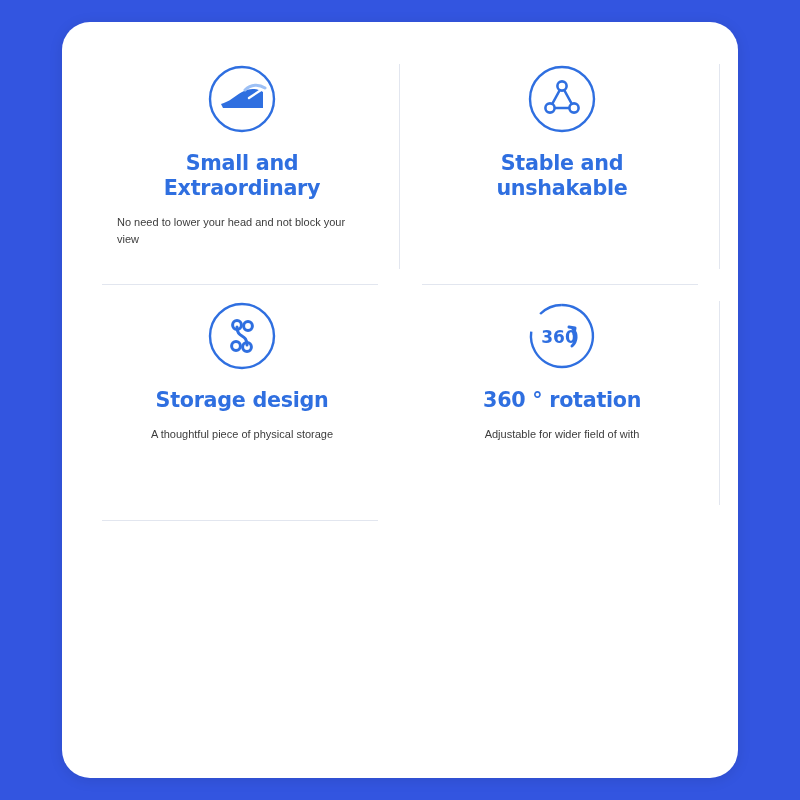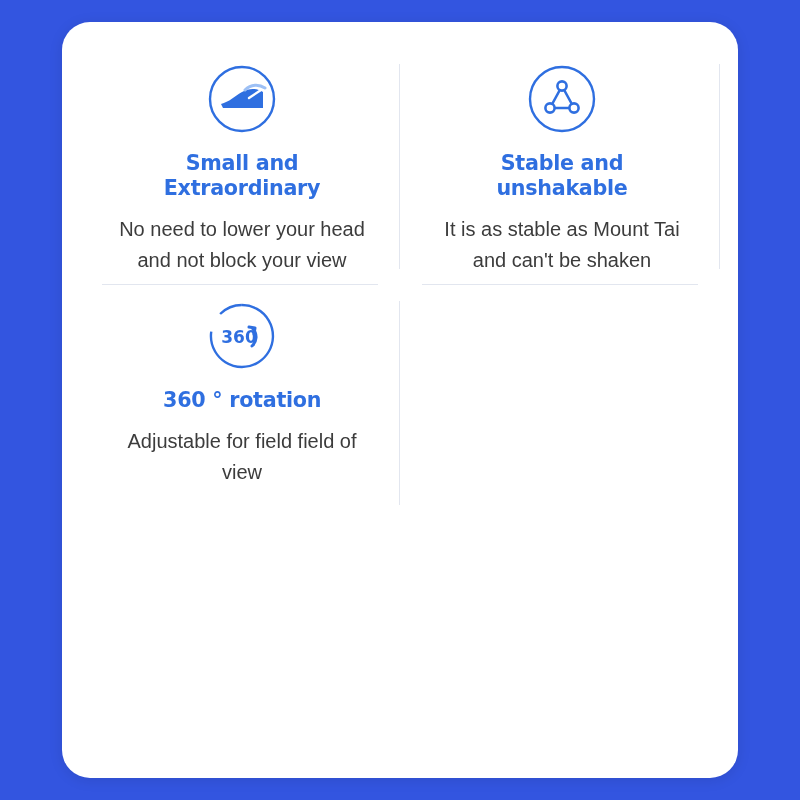--- a/index.html
+++ b/index.html
@@ -91,23 +91,23 @@
     font-size: 22px;
     font-weight: bold;
     letter-spacing: -0.3px;
     text-align: center;
     margin-bottom: 14px;
     font-family: "DejaVu Sans", sans-serif;
     transform: scaleX(0.94);
   }
   .feature-desc {
     color: #3c3c3c;
-    font-size: 20px;
+    font-size: 11px;
     line-height: 1.55;
-    text-align: center;
+    text-align: left;
     max-width: 250px;
   }
 </style>
 </head>
 <body>
 
 <div class="page">
   <div class="card">
     <div class="grid">
 
@@ -129,33 +129,46 @@
         <div class="icon-wrap">
           <svg width="74" height="74" viewBox="0 0 74 74">
             <circle cx="37" cy="37" r="32" fill="none" stroke="#2f6fe0" stroke-width="2.4"></circle>
             <path d="M37 24 L49 46 L25 46 Z" fill="none" stroke="#2f6fe0" stroke-width="2.6" stroke-linejoin="round"></path>
             <circle cx="37" cy="24" r="4.6" fill="#ffffff" stroke="#2f6fe0" stroke-width="2.6"></circle>
             <circle cx="49" cy="46" r="4.6" fill="#ffffff" stroke="#2f6fe0" stroke-width="2.6"></circle>
             <circle cx="25" cy="46" r="4.6" fill="#ffffff" stroke="#2f6fe0" stroke-width="2.6"></circle>
           </svg>
         </div>
         <div class="feature-title">Stable and unshakable</div>
-        <div class="feature-desc">It is as stable as Mount Tai and can't be shaken</div>
       </div>
 
+      <div class="cell col-right row-2">
+        <div class="icon-wrap">
+          <svg width="74" height="74" viewBox="0 0 74 74">
+            <circle cx="37" cy="37" r="32" fill="none" stroke="#2f6fe0" stroke-width="2.4"></circle>
+            <path d="M32 28 C32 40 42 34 42 46" fill="none" stroke="#2f6fe0" stroke-width="3" stroke-linecap="round"></path>
+            <circle cx="32" cy="26" r="4.4" fill="none" stroke="#2f6fe0" stroke-width="3"></circle>
+            <circle cx="43" cy="27" r="4.4" fill="none" stroke="#2f6fe0" stroke-width="3"></circle>
+            <circle cx="31" cy="47" r="4.4" fill="none" stroke="#2f6fe0" stroke-width="3"></circle>
+            <circle cx="42" cy="48" r="4.4" fill="none" stroke="#2f6fe0" stroke-width="3"></circle>
+          </svg>
+        </div>
+        <div class="feature-title">Storage design</div>
+        <div class="feature-desc">A thoughtful piece of physical storage</div>
+      </div>
 
       <div class="cell col-left row-3">
         <div class="icon-wrap">
           <svg width="74" height="74" viewBox="0 0 74 74">
             <path d="M37 6 A31 31 0 1 1 36.9 6" fill="none" stroke="#2f6fe0" stroke-width="2.4" stroke-dasharray="150 20"></path>
             <text x="34" y="44" font-family="DejaVu Sans, sans-serif" font-size="17" font-weight="bold" fill="#2f6fe0" text-anchor="middle">360</text>
             <path d="M48 30 A12 12 0 0 1 47 47" fill="none" stroke="#2f6fe0" stroke-width="3" stroke-linecap="round"></path>
             <path d="M44 28 L50 29 L49 35" fill="none" stroke="#2f6fe0" stroke-width="3" stroke-linecap="round" stroke-linejoin="round"></path>
           </svg>
         </div>
         <div class="feature-title">360 ° rotation</div>
-        <div class="feature-desc">Adjustable for field field of view</div>
+        <div class="feature-desc">Adjustable for wider field of with</div>
       </div>
 
 
     </div>
   </div>
 </div>
 
 </body></html>

